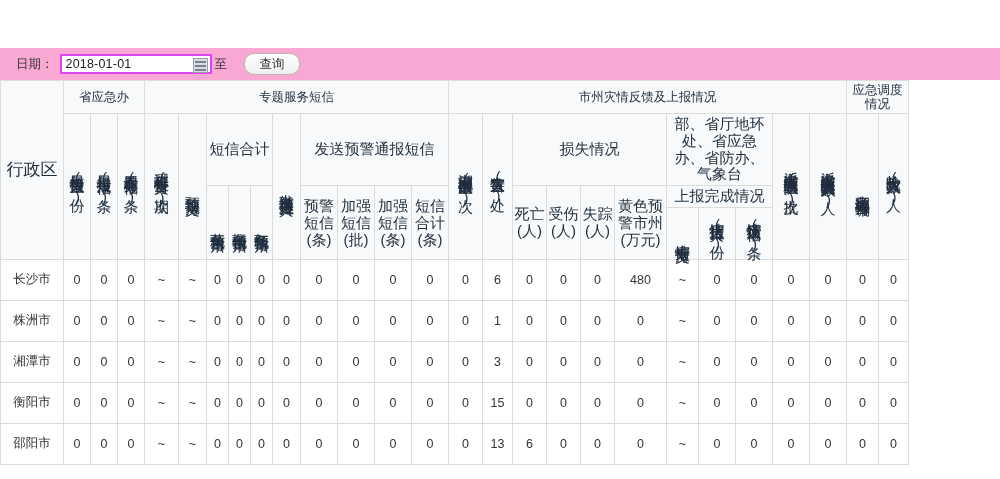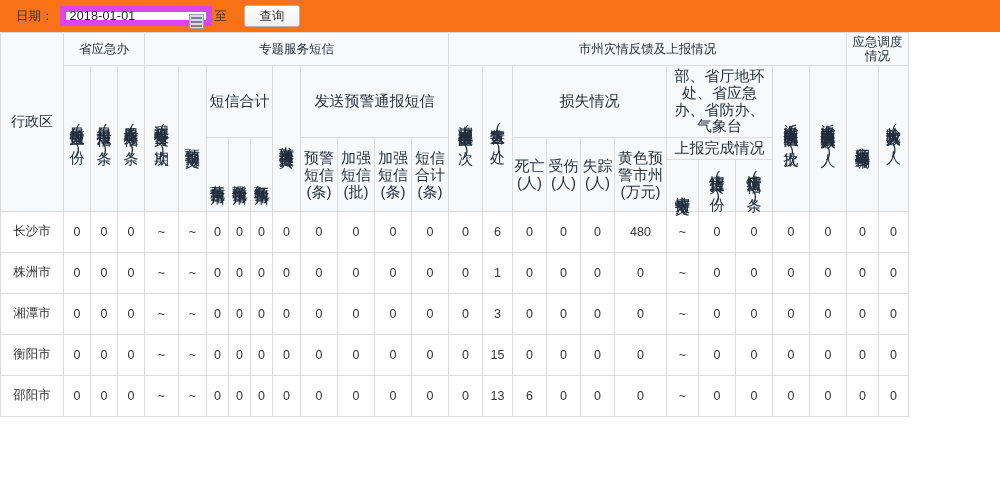--- a/index.html
+++ b/index.html
@@ -16,33 +16,34 @@
     overflow: hidden;
   }
 
   
   .toolbar {
     height: 32px;
     display: flex;
     align-items: center;
     padding: 0 0 0 16px;
     box-sizing: border-box;
-    background: #f97316;
+    background: #f9a8d4;
+    margin-top: 48px;
   }
   .toolbar .label {
     font-size: 12.5px;
     color: #333;
     margin-right: 6px;
     white-space: nowrap;
   }
   .date-box {
     position: relative;
     width: 152px;
     height: 20px;
-    border: 6px solid #d946ef;
+    border: 2px solid #d946ef;
     background: #ffffff;
     box-sizing: border-box;
     display: flex;
     align-items: center;
     padding-left: 4px;
   }
   .date-box .val {
     font-size: 12.5px;
     color: #222;
     letter-spacing: 0.2px;
@@ -67,21 +68,21 @@
   .mid-label {
     font-size: 12.5px;
     margin: 0 3px 0 3px;
   }
   .query-btn {
     margin-left: 14px;
     height: 22px;
     min-width: 56px;
     padding: 0 10px;
     border: 1px solid #b5b5b5;
-    border-radius: 3px;
+    border-radius: 10px;
     background: linear-gradient(#ffffff, #f0f0f0);
     font-size: 12.5px;
     color: #333;
     font-family: Liberation Serif, serif;
     cursor: pointer;
   }
 
   
   .table-wrap {
     width: 1000px;
@@ -123,21 +124,21 @@
     font-weight: bold;
     color: #1b2733;
     background: #f2f5f8;
     height: 24px;
   }
   .sub {
     font-size: 15px;
     color: #1f2d3d;
   }
   .region-head {
-    font-size: 14px;
+    font-size: 17px;
     font-weight: bold;
     color: #1b2733;
     background: #f7f9fb;
     width: 60px;
   }
   td.region {
     text-align: left;
     padding-left: 6px;
     font-size: 12.5px;
     color: #333;

